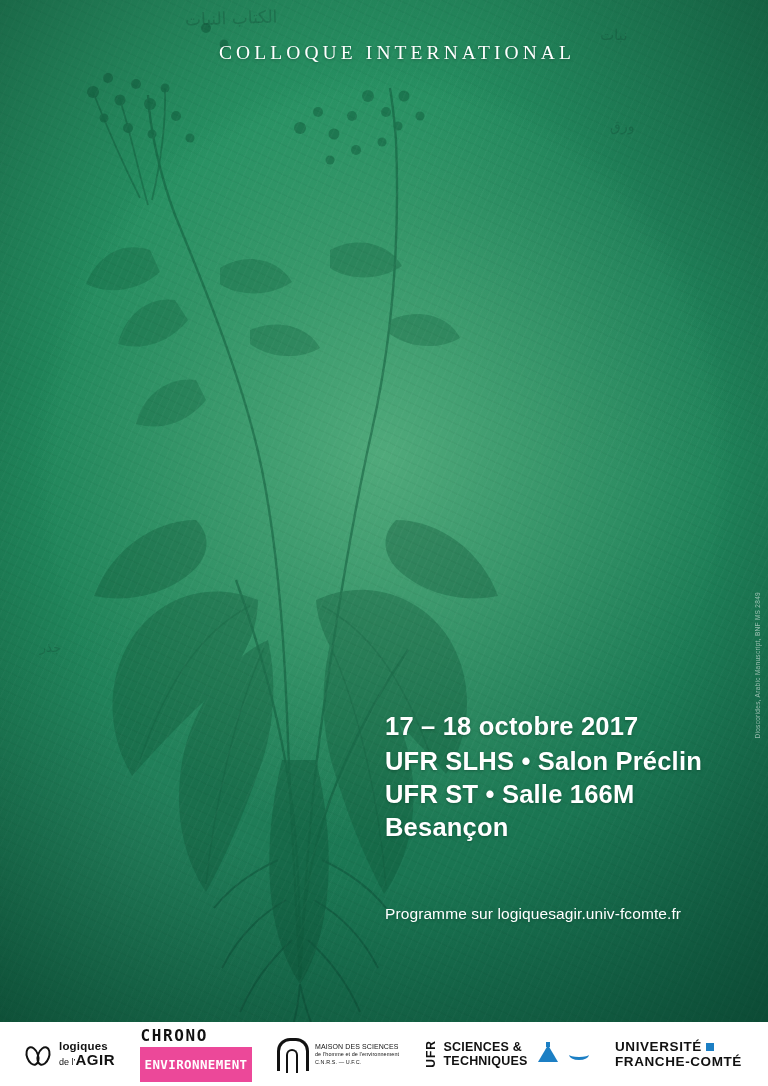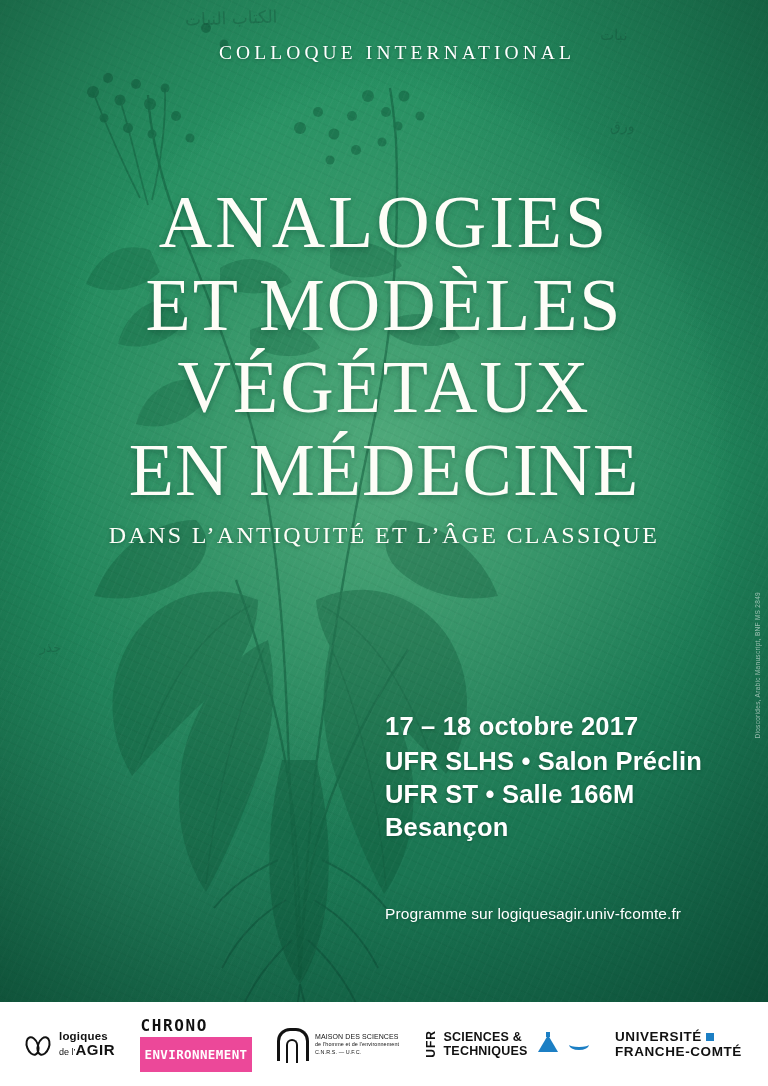--- a/index.html
+++ b/index.html
@@ -136,21 +136,21 @@
     font-size: 6.5px;
     letter-spacing: .3px;
     writing-mode: vertical-rl;
     transform: rotate(180deg);
   }
 
   
   .footer {
     position: absolute;
     left: 0; right: 0; bottom: 0;
-    height: 84px;
+    height: 64px;
     background: #ffffff;
     display: flex;
     align-items: center;
     justify-content: space-between;
     padding: 0 26px;
     box-sizing: border-box;
   }
   .logo {
     display: flex;
     align-items: center;
@@ -360,27 +360,20 @@
   <div class="texture"></div>
   <div class="vignette"></div>
 
   <div class="manuscript-text ms-1">الكتاب النبات</div>
   <div class="manuscript-text ms-2">نبات</div>
   <div class="manuscript-text ms-3">ورق</div>
   <div class="manuscript-text ms-4">جذر</div>
 
   <div class="kicker">COLLOQUE INTERNATIONAL</div>
 
-  <div class="title-block">
-    <span class="title-line l1">ANALOGIES</span>
-    <span class="title-line l2">ET MODÈLES</span>
-    <span class="title-line l3">VÉGÉTAUX</span>
-    <span class="title-line l4">EN MÉDECINE</span>
-    <span class="subtitle">DANS L’ANTIQUITÉ ET L’ÂGE CLASSIQUE</span>
-  </div>
 
   <div class="info-block">
     <div class="info-date">17 – 18 octobre 2017</div>
     <div class="info-line">UFR SLHS • Salon Préclin</div>
     <div class="info-line">UFR ST • Salle 166M</div>
     <div class="info-line">Besançon</div>
   </div>
 
   <div class="programme">Programme sur logiquesagir.univ-fcomte.fr</div>
 

